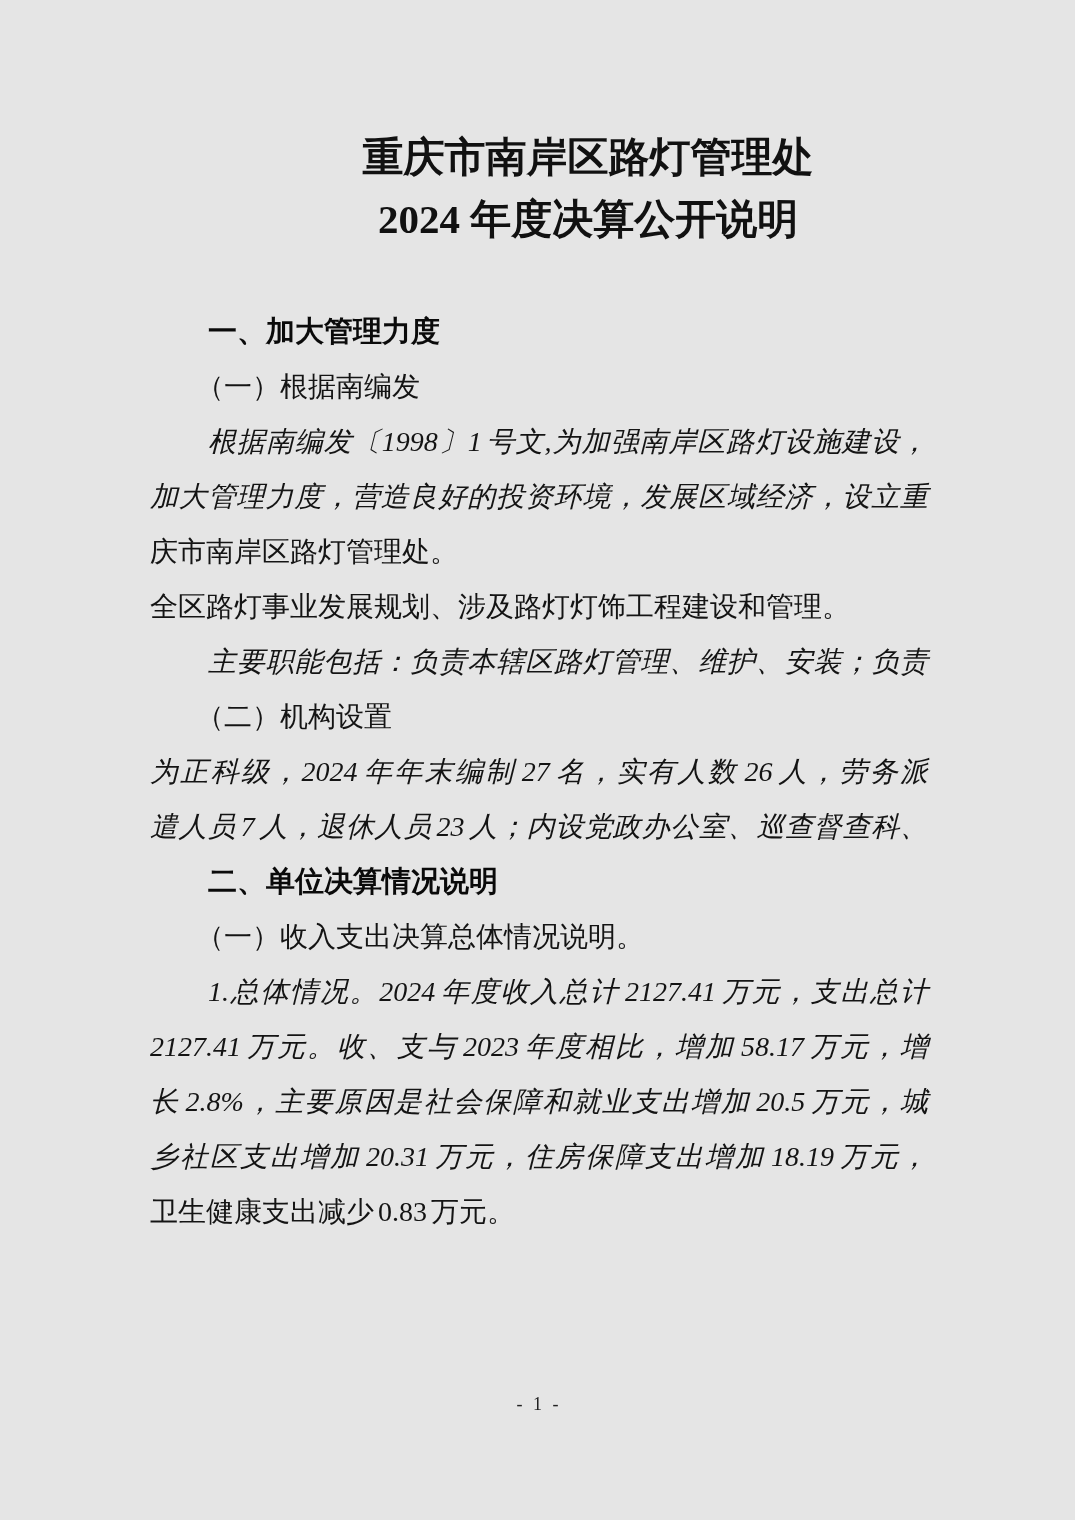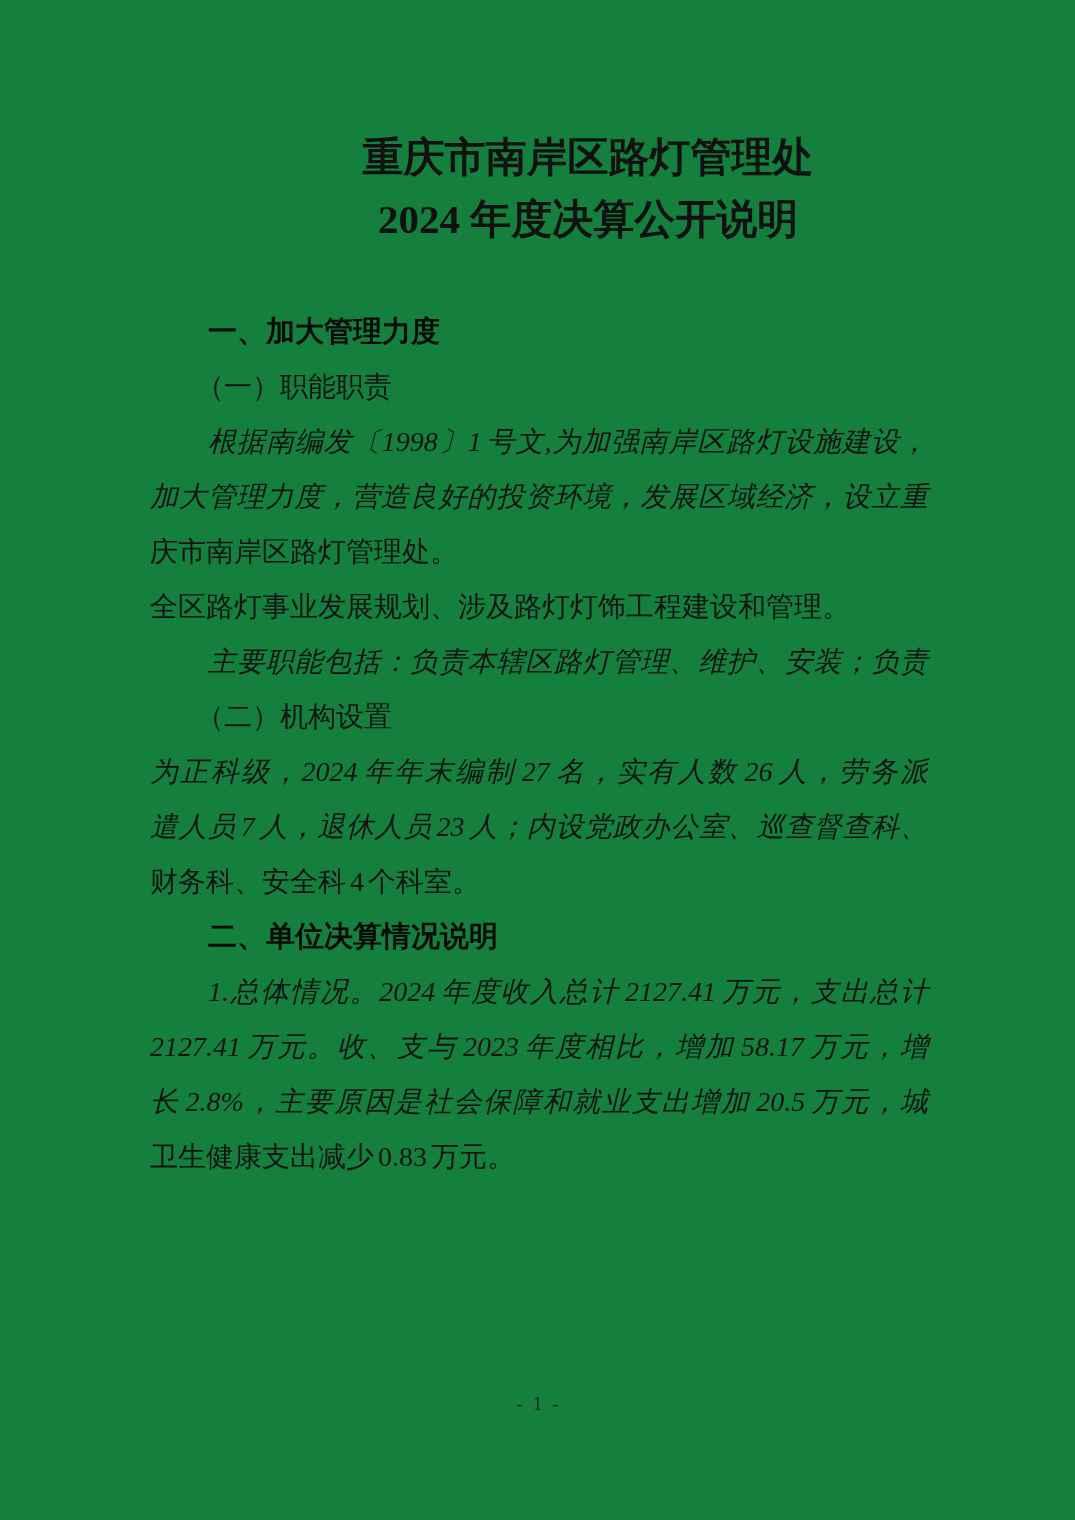--- a/index.html
+++ b/index.html
@@ -1,20 +1,20 @@
 <!DOCTYPE html>
 <html><head>
 <meta charset="utf-8">
 <style>
   html,body{margin:0;padding:0;background:#ffffff;}
   .page{
     position:relative;
     width:1075px;
     height:1520px;
-    background:#15803d;
+    background:#e5e5e5;
     color:#111111;
     overflow:hidden;
     font-family:"Liberation Serif","DejaVu Serif",serif;
   }
   .content{
     position:absolute;
     left:150px;
     top:0;
     width:778px;
   }
@@ -71,39 +71,40 @@
 <div class="page">
   <div class="content">
 
     <div class="title-block">
       <div class="title-line">重庆市南岸区路灯管理处</div>
       <div class="title-line">2024 年度决算公开说明</div>
     </div>
 
     <div class="line h1 ind">一、加大管理力度</div>
 
-    <div class="line kai ind-sub">（一）职能职责</div>
+    <div class="line kai ind-sub">（一）根据南编发</div>
 
     <div class="line jf ind">根据南编发〔1998〕1 号文,为加强南岸区路灯设施建设，</div>
     <div class="line jf">加大管理力度，营造良好的投资环境，发展区域经济，设立重</div>
     <div class="line">庆市南岸区路灯管理处。</div>
 
     <div class="line">全区路灯事业发展规划、涉及路灯灯饰工程建设和管理。</div>
     <div class="line jf ind">主要职能包括：负责本辖区路灯管理、维护、安装；负责</div>
 
     <div class="line kai ind-sub">（二）机构设置</div>
 
     <div class="line jf">为正科级，2024 年年末编制 27 名，实有人数 26 人，劳务派</div>
     <div class="line jf">遣人员 7 人，退休人员 23 人；内设党政办公室、巡查督查科、</div>
-    <div class="line">财务科、安全科 4 个科室。</div>
 
     <div class="line h1 ind">二、单位决算情况说明</div>
 
+    <div class="line kai ind-sub">（一）收入支出决算总体情况说明。</div>
 
     <div class="line jf ind">1.总体情况。2024 年度收入总计 2127.41 万元，支出总计</div>
     <div class="line jf">2127.41 万元。收、支与 2023 年度相比，增加 58.17 万元，增</div>
     <div class="line jf">长 2.8%，主要原因是社会保障和就业支出增加 20.5 万元，城</div>
+    <div class="line jf">乡社区支出增加 20.31 万元，住房保障支出增加 18.19 万元，</div>
     <div class="line">卫生健康支出减少 0.83 万元。</div>
 
   </div>
 
   <div class="footer">- 1 -</div>
 </div>
 
 </body></html>

